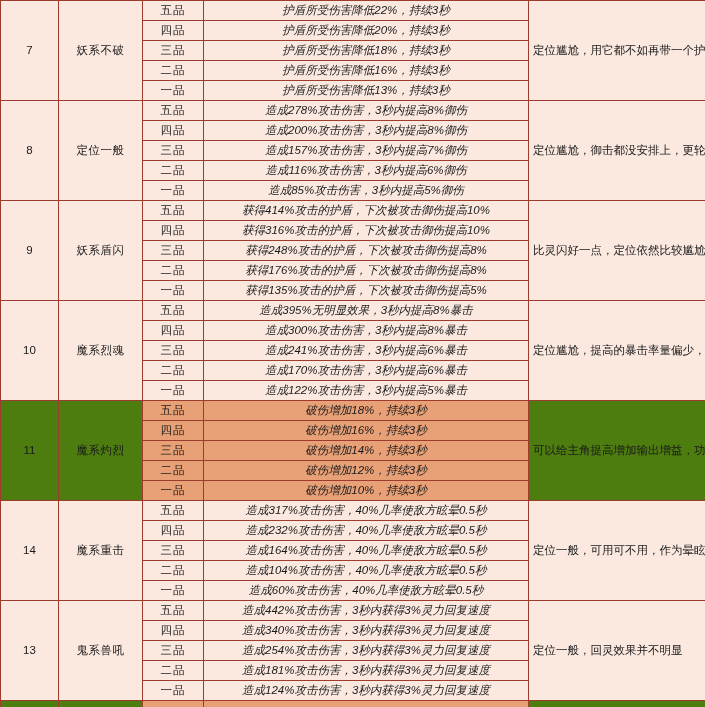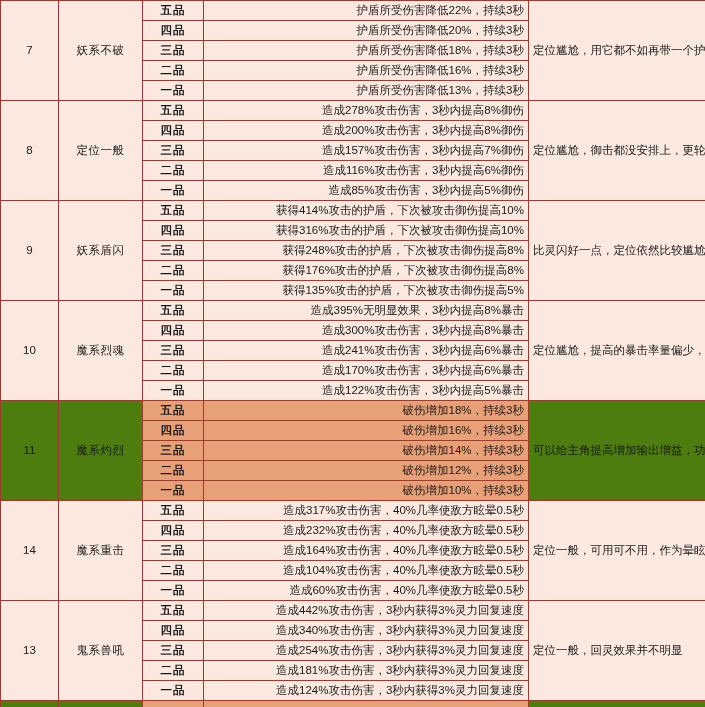--- a/index.html
+++ b/index.html
@@ -39,22 +39,22 @@
     font-size: 11.5px;
     line-height: 1.25;
     padding: 0 4px;
     height: 20px;
     vertical-align: middle;
     white-space: nowrap;
     overflow: hidden;
   }
   td.idx   { text-align: center; font-size: 12px; }
   td.name  { text-align: center; font-weight: normal; font-size: 13px; letter-spacing: .5px; }
-  td.rank  { text-align: center; font-weight: bold; font-size: 12.5px; letter-spacing: 1px; }
-  td.eff   { text-align: right; font-size: 11.5px; }
+  td.rank  { text-align: center; font-weight: normal; font-size: 12.5px; letter-spacing: 1px; }
+  td.eff   { text-align: center; font-size: 11.5px; font-style: italic; }
   td.note  {
     text-align: left;
     font-size: 12px;
     line-height: 1.7;
     white-space: normal;
     vertical-align: middle;
     padding: 2px 6px;
   }
 
   

